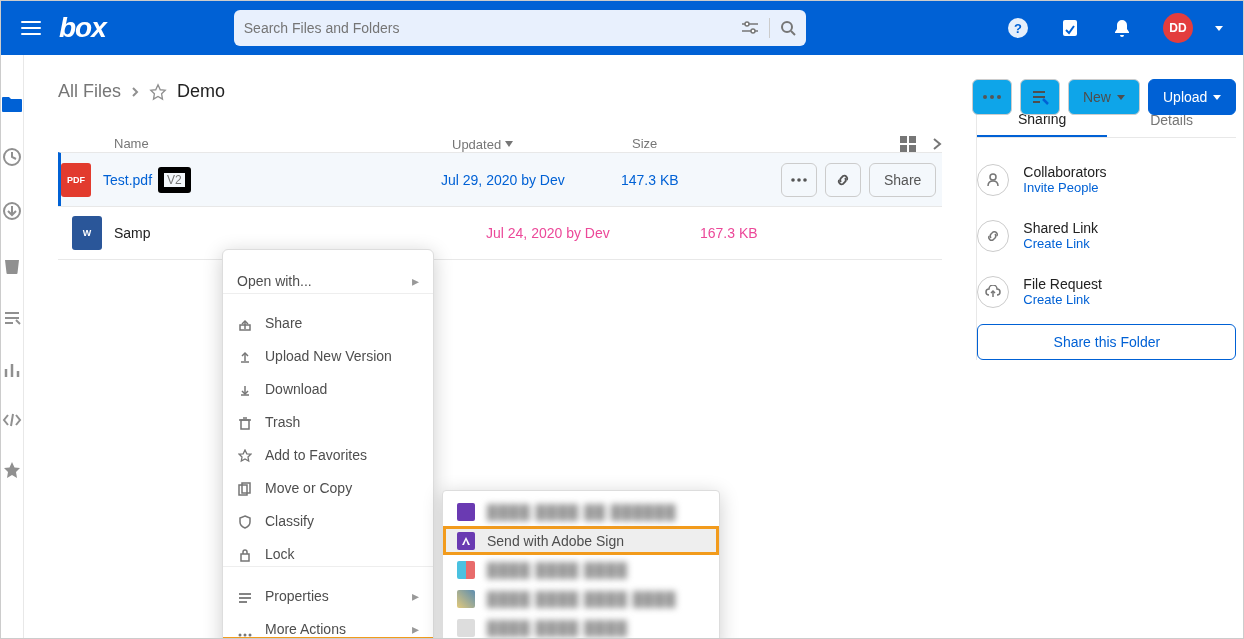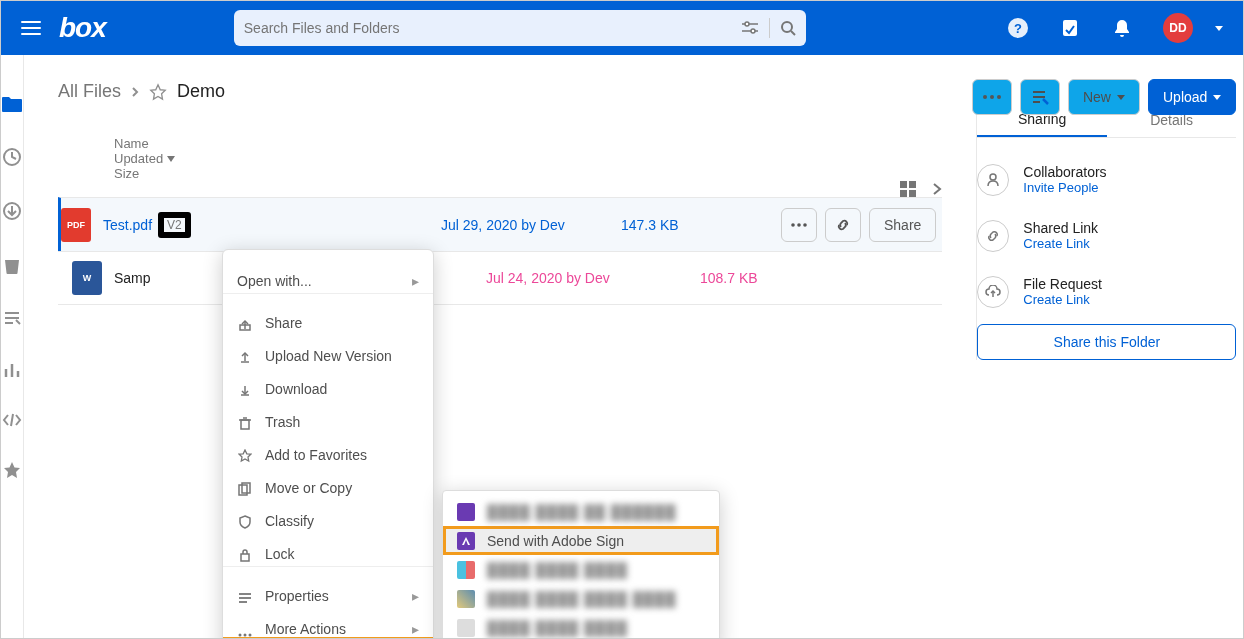--- a/index.html
+++ b/index.html
@@ -28,21 +28,21 @@
   .breadcrumb .current { color: #222; }
   .chev { color: #909090; }
   .star-outline { color: #909090; }
 
   .toolbar { position: absolute; right: 20px; top: 24px; display: flex; gap: 8px; align-items: center; }
   .btn { height: 36px; border: 1px solid #ccc; border-radius: 6px; background: #0ea5e9; display: flex; align-items: center; padding: 0 14px; font-size: 14px; color: #4e4e4e; cursor: pointer; gap:6px; }
   .btn.icon-only { padding: 0 10px; }
   .btn.primary { background: #0061d5; border-color: #0061d5; color: #fff; }
   .btn .caret-dk { width:0;height:0;border-left:4px solid transparent;border-right:4px solid transparent;border-top:5px solid currentColor; }
 
-  .table-head { display: flex; margin-top: 34px; color: #767676; font-size: 13px; padding-left: 56px; flex-direction: column; }
+  .table-head { display: flex; margin-top: 34px; color: #767676; font-size: 13px; padding-left: 56px; }
   .col-name { width: 338px; }
   .col-updated { width: 180px; display:flex; align-items:center; gap:4px; }
   .col-size { width: 160px; }
   .view-icons { margin-left: auto; display: flex; gap: 16px; color: #767676; align-items:center; }
 
   .row { display: flex; align-items: center; height: 54px; border-top: 1px solid #e8e8e8; padding-left: 14px; font-size: 14px; position: relative; }
   .row.selected { background: #f4f8fc; border-left: 3px solid #0061d5; padding-left: 0; }
   .file-icon { width: 30px; height: 34px; border-radius: 3px; display:flex; align-items:center; justify-content:center; color:#fff; font-size:9px; font-weight:700; margin-right: 12px; }
   .file-icon.pdf { background: #e23b2e; }
   .file-icon.docx { background: #2a5699; }
@@ -290,21 +290,21 @@
                 </svg>
               </div>
             <div class="row-btn share">Share</div>
           </div>
         </div>
 
         <div class="row plain" style="border-bottom:1px solid #e8e8e8;">
           <div class="file-icon docx">W</div>
           <div class="col-name fn" style="color:#222;">Samp</div>
           <div class="col-updated">Jul 24, 2020 by Dev</div>
-          <div class="col-size">108.7 KB</div>
+          <div class="col-size">167.3 KB</div>
         </div>
       </div>
 
       <div class="right-panel">
         <div class="tabs">
           <div class="tab active">Sharing</div>
           <div class="tab">Details</div>
         </div>
         <div class="panel-row">
           <div class="circle">

